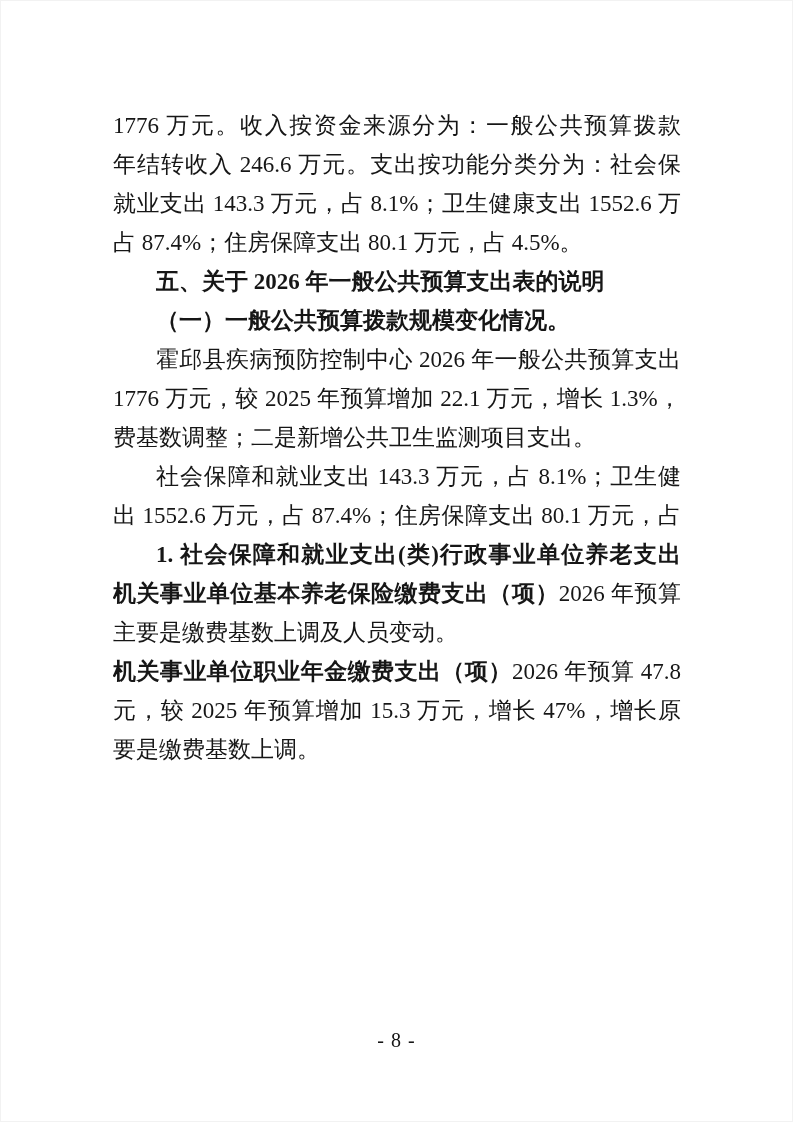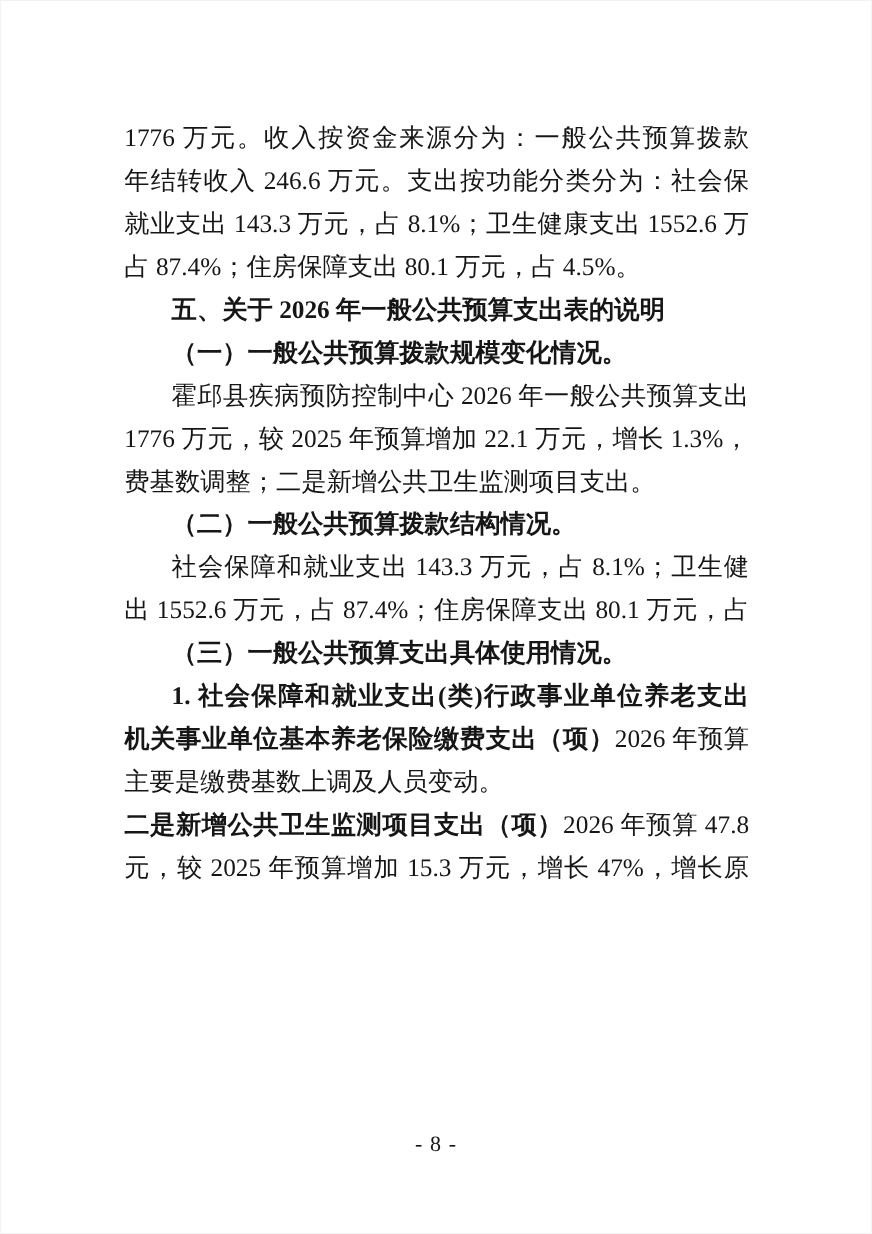--- a/index.html
+++ b/index.html
@@ -61,24 +61,23 @@
   <div class="content">
       <div class="line j"><span>1776 万元。收入按资金来源分为：一般公共预算拨款 1776</span></div>
       <div class="line j"><span>年结转收入 246.6 万元。支出按功能分类分为：社会保障和</span></div>
       <div class="line j"><span>就业支出 143.3 万元，占 8.1%；卫生健康支出 1552.6 万元，</span></div>
       <div class="line l"><span>占 87.4%；住房保障支出 80.1 万元，占 4.5%。</span></div>
       <div class="line l ind"><span class="b">五、关于 2026 年一般公共预算支出表的说明</span></div>
       <div class="line l ind"><span class="b">（一）一般公共预算拨款规模变化情况。</span></div>
       <div class="line j ind"><span>霍邱县疾病预防控制中心 2026 年一般公共预算支出</span></div>
       <div class="line j"><span>1776 万元，较 2025 年预算增加 22.1 万元，增长 1.3%，主要</span></div>
       <div class="line l"><span>费基数调整；二是新增公共卫生监测项目支出。</span></div>
-      <div class="line l ind"><span class="b">（二）一般公共预算拨款结构情况。</span></div>
       <div class="line j ind"><span>社会保障和就业支出 143.3 万元，占 8.1%；卫生健康支</span></div>
       <div class="line j"><span>出 1552.6 万元，占 87.4%；住房保障支出 80.1 万元，占 4.5%。</span></div>
-      <div class="line l ind"><span class="b">（三）一般公共预算支出具体使用情况。</span></div>
       <div class="line j ind"><span class="b">1. 社会保障和就业支出(类)行政事业单位养老支出(款)</span></div>
       <div class="line j"><span class="b">机关事业单位基本养老保险缴费支出（项）</span><span>2026 年预算 95.5</span></div>
       <div class="line l"><span>主要是缴费基数上调及人员变动。</span></div>
-      <div class="line j"><span class="b">二是新增公共卫生监测项目支出（项）</span><span>2026 年预算 47.8 万</span></div>
+      <div class="line j"><span class="b">机关事业单位职业年金缴费支出（项）</span><span>2026 年预算 47.8 万</span></div>
       <div class="line j"><span>元，较 2025 年预算增加 15.3 万元，增长 47%，增长原因主</span></div>
+      <div class="line l"><span>要是缴费基数上调。</span></div>
     </div>
   <div class="footer">- 8 -</div>
 </div>
 
 </body></html>

